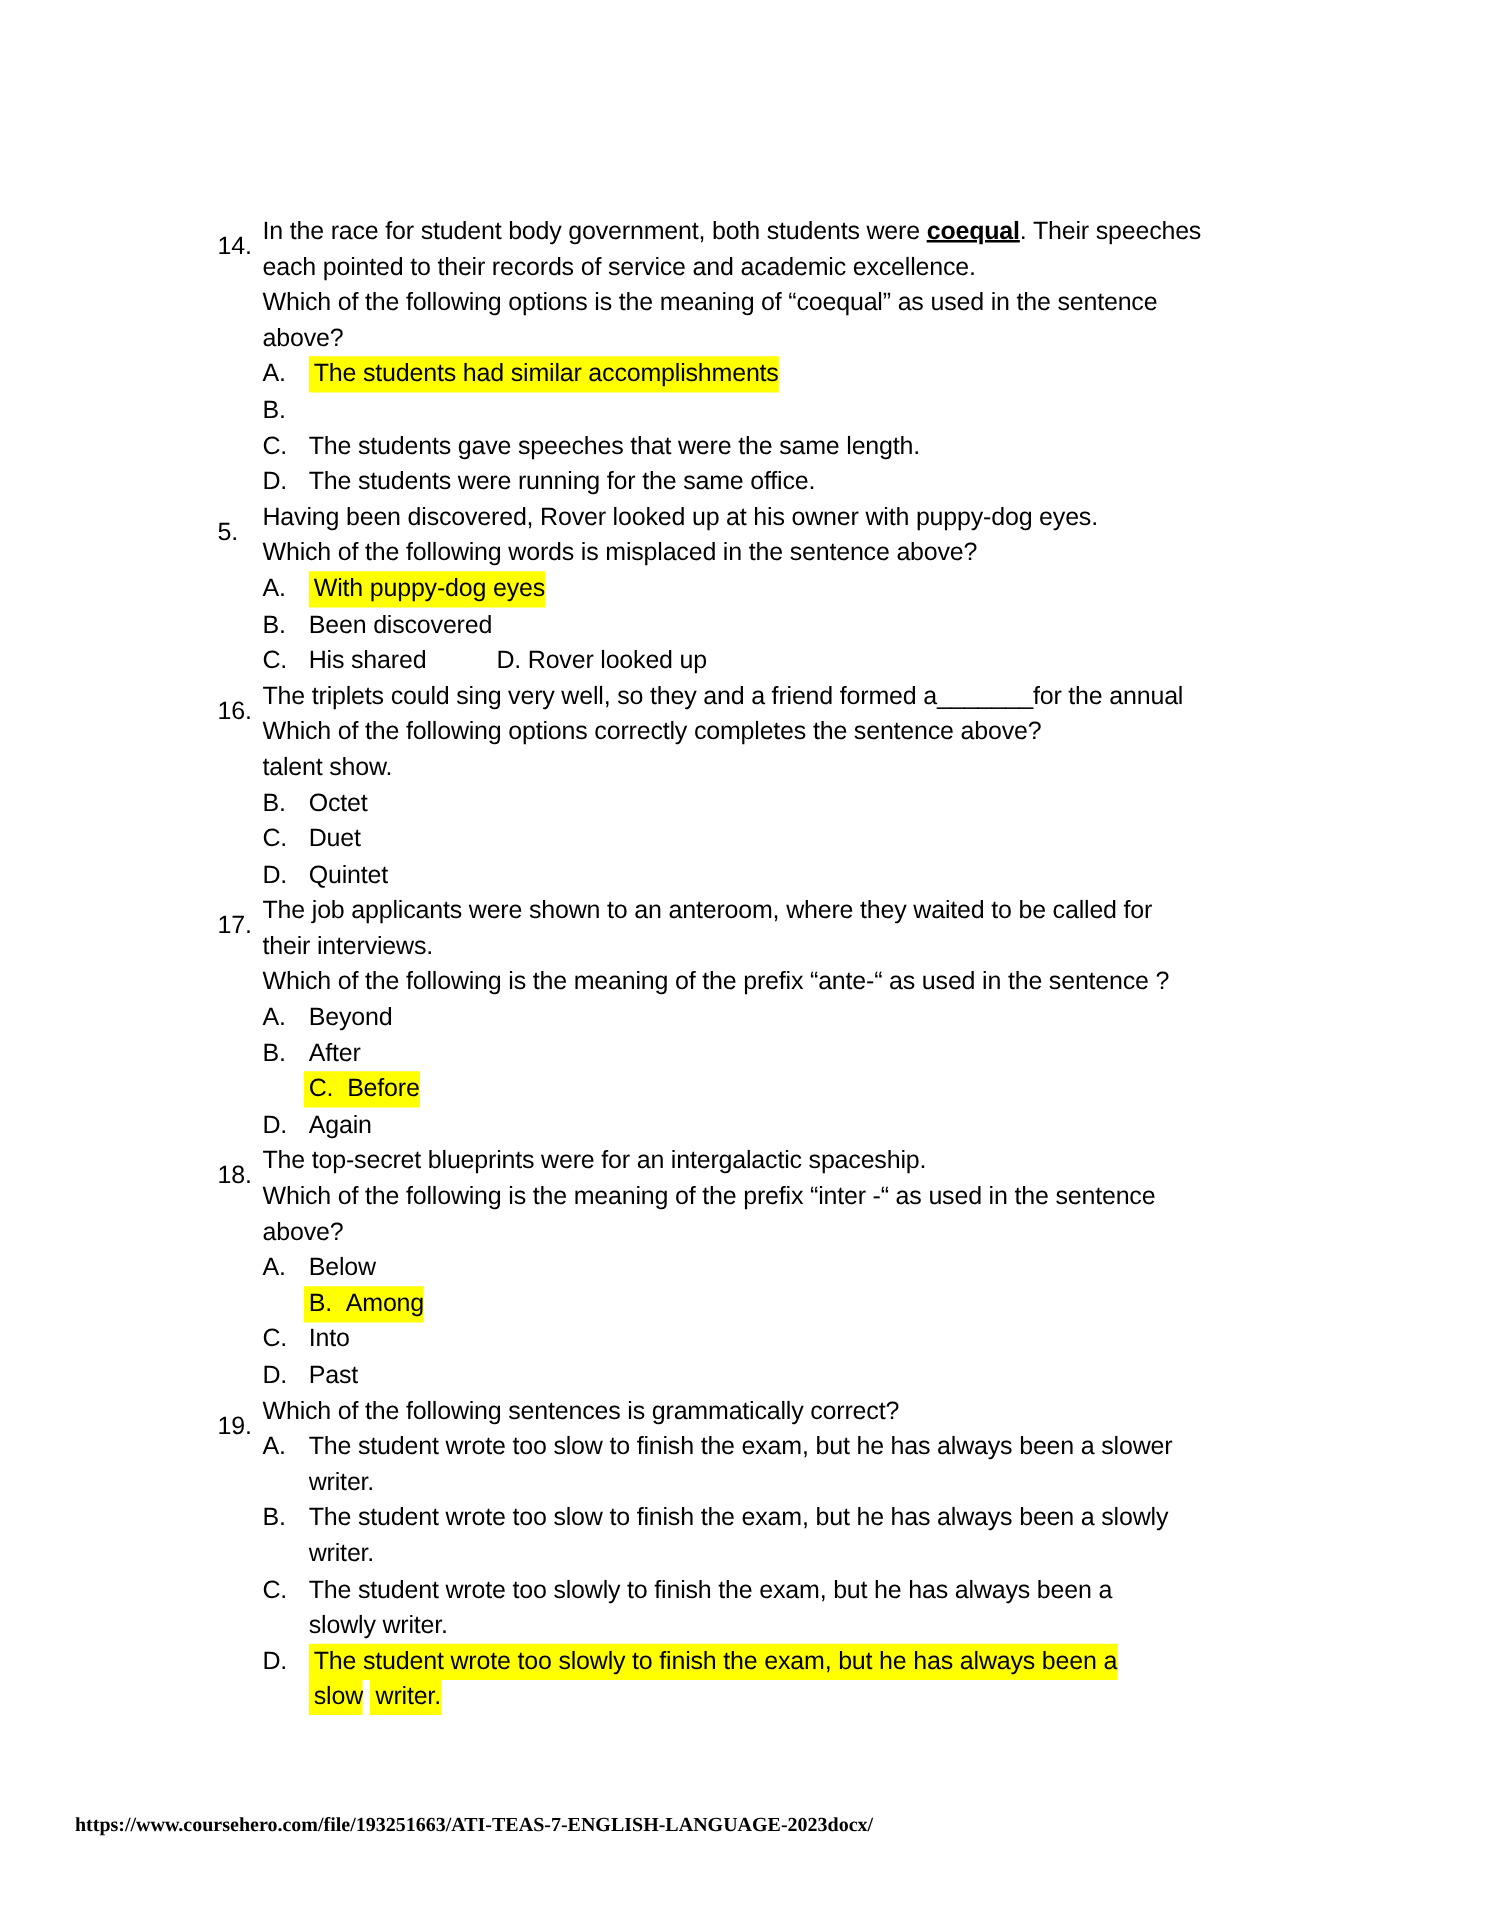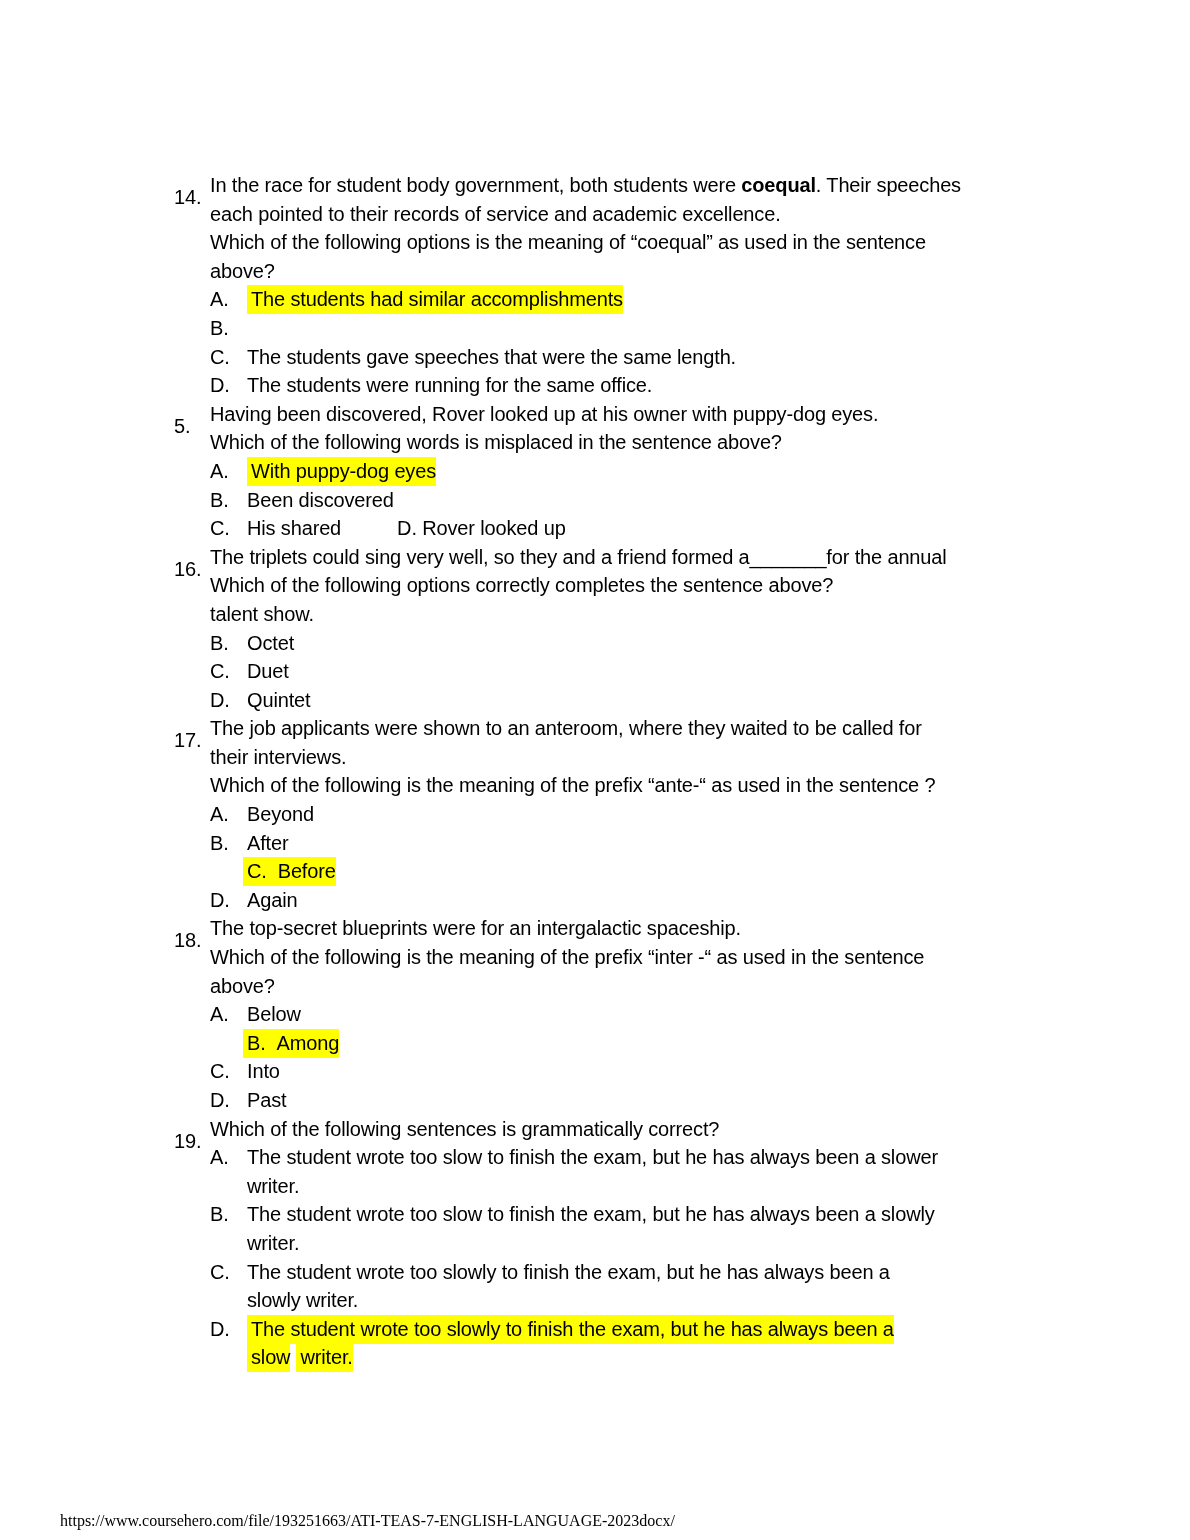--- a/index.html
+++ b/index.html
@@ -22,38 +22,38 @@
     line-height: 28.6px;
   }
   .question { position: relative; }
   .row { position: relative; white-space: nowrap; min-height: 28.6px; }
   .row.option, .row.optwrap { padding-left: 37px; }
   .qnum {
     position: absolute; left: -36px; top: 12px;
     width: 34px; text-align: left;
   }
   .olabel { position: absolute; left: 0; top: 0; }
-  .b { font-weight: bold; }
+  .b { font-weight: bold; text-decoration: underline; }
   .hl {
     background: var(--hl, #ffff00);
     padding: 3px 0 4px 4px;
   }
   .hlrow { margin-left: -4px; }
   .hlrow .olabel-in { margin-right: 11px; }
   .gap { display: inline-block; height: 1px; }
 
   .footer {
     position: absolute; left: 60px;
     font-family: "Liberation Serif", serif;
     font-size: 16px;
     color: #000000;
     white-space: nowrap;
   }
   .footer.attr { top: 1456px; }
-  .footer.url  { top: 1512px; }
+  .footer.url  { top: 1452px; font-weight: bold; }
 </style>
 </head>
 <body style="background: rgb(255, 255, 255); color: rgb(0, 0, 0);">
 
 <div class="page">
   <div class="content" id="questions">
       <div class="question">
         <div class="row stem"><span class="qnum">14.</span><span>In the race for student body government, both students were </span><span class="b">coequal</span><span>. Their speeches</span></div>
         <div class="row stem"><span>each pointed to their records of service and academic excellence.</span></div>
         <div class="row stem"><span>Which of the following options is the meaning of “coequal” as used in the sentence</span></div>

